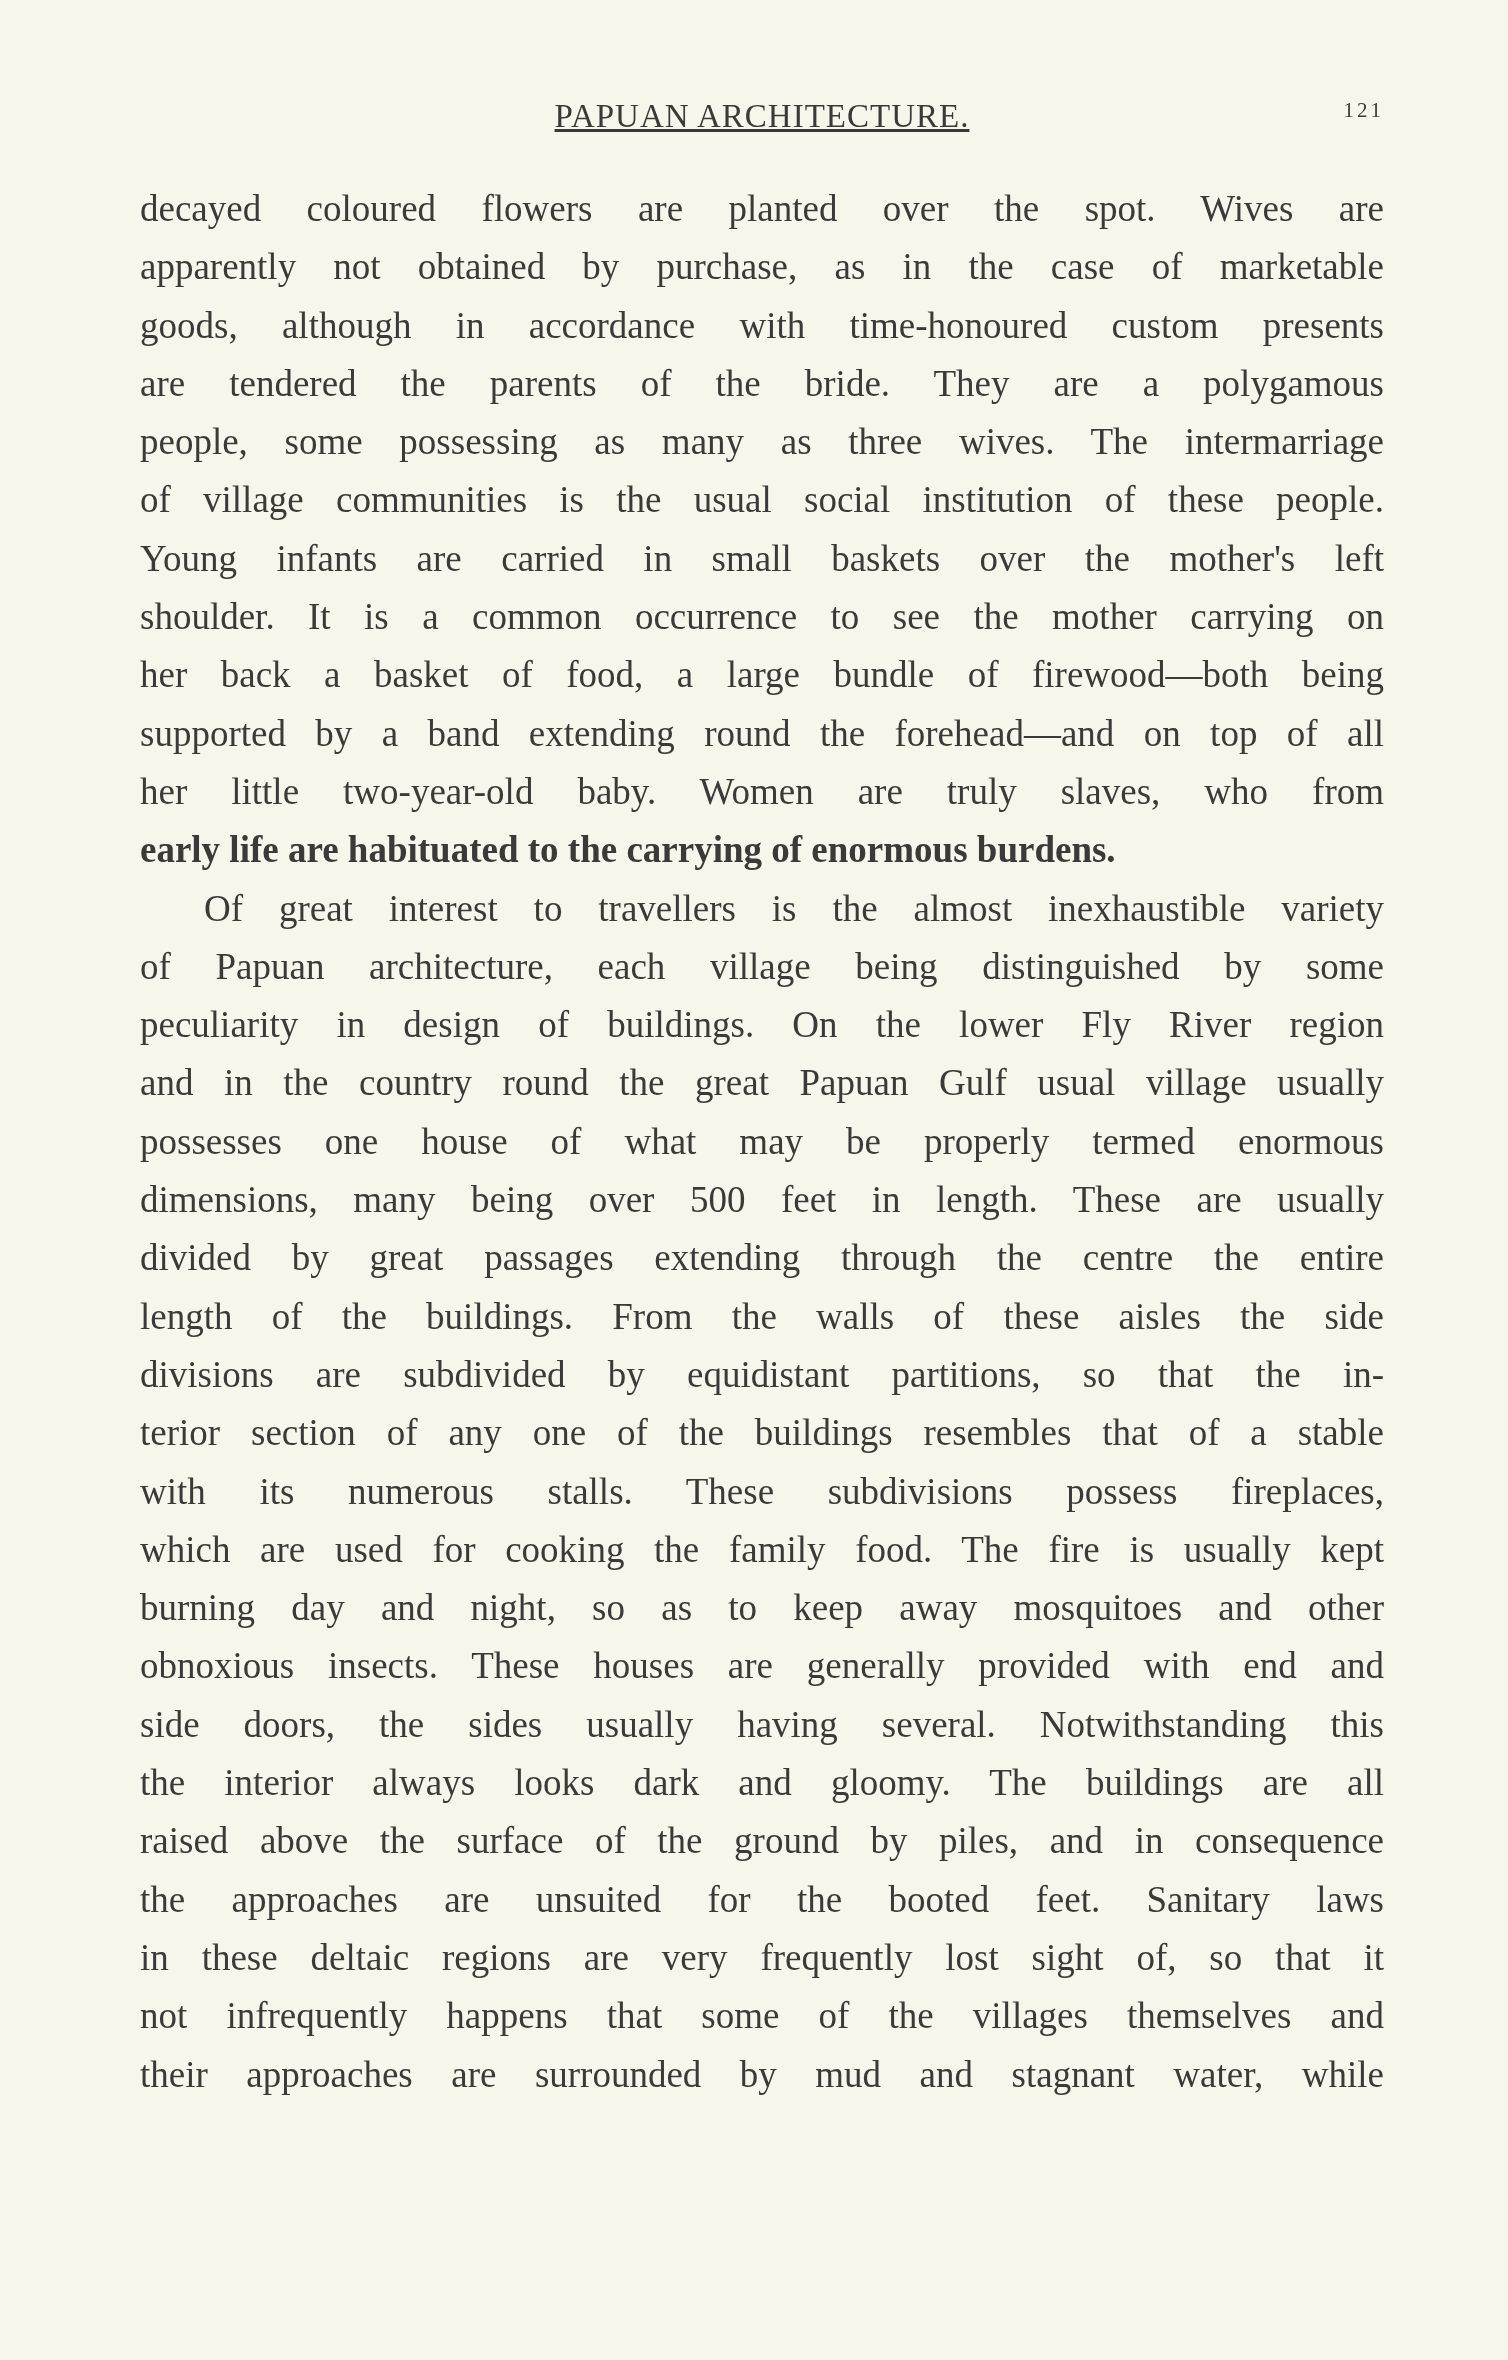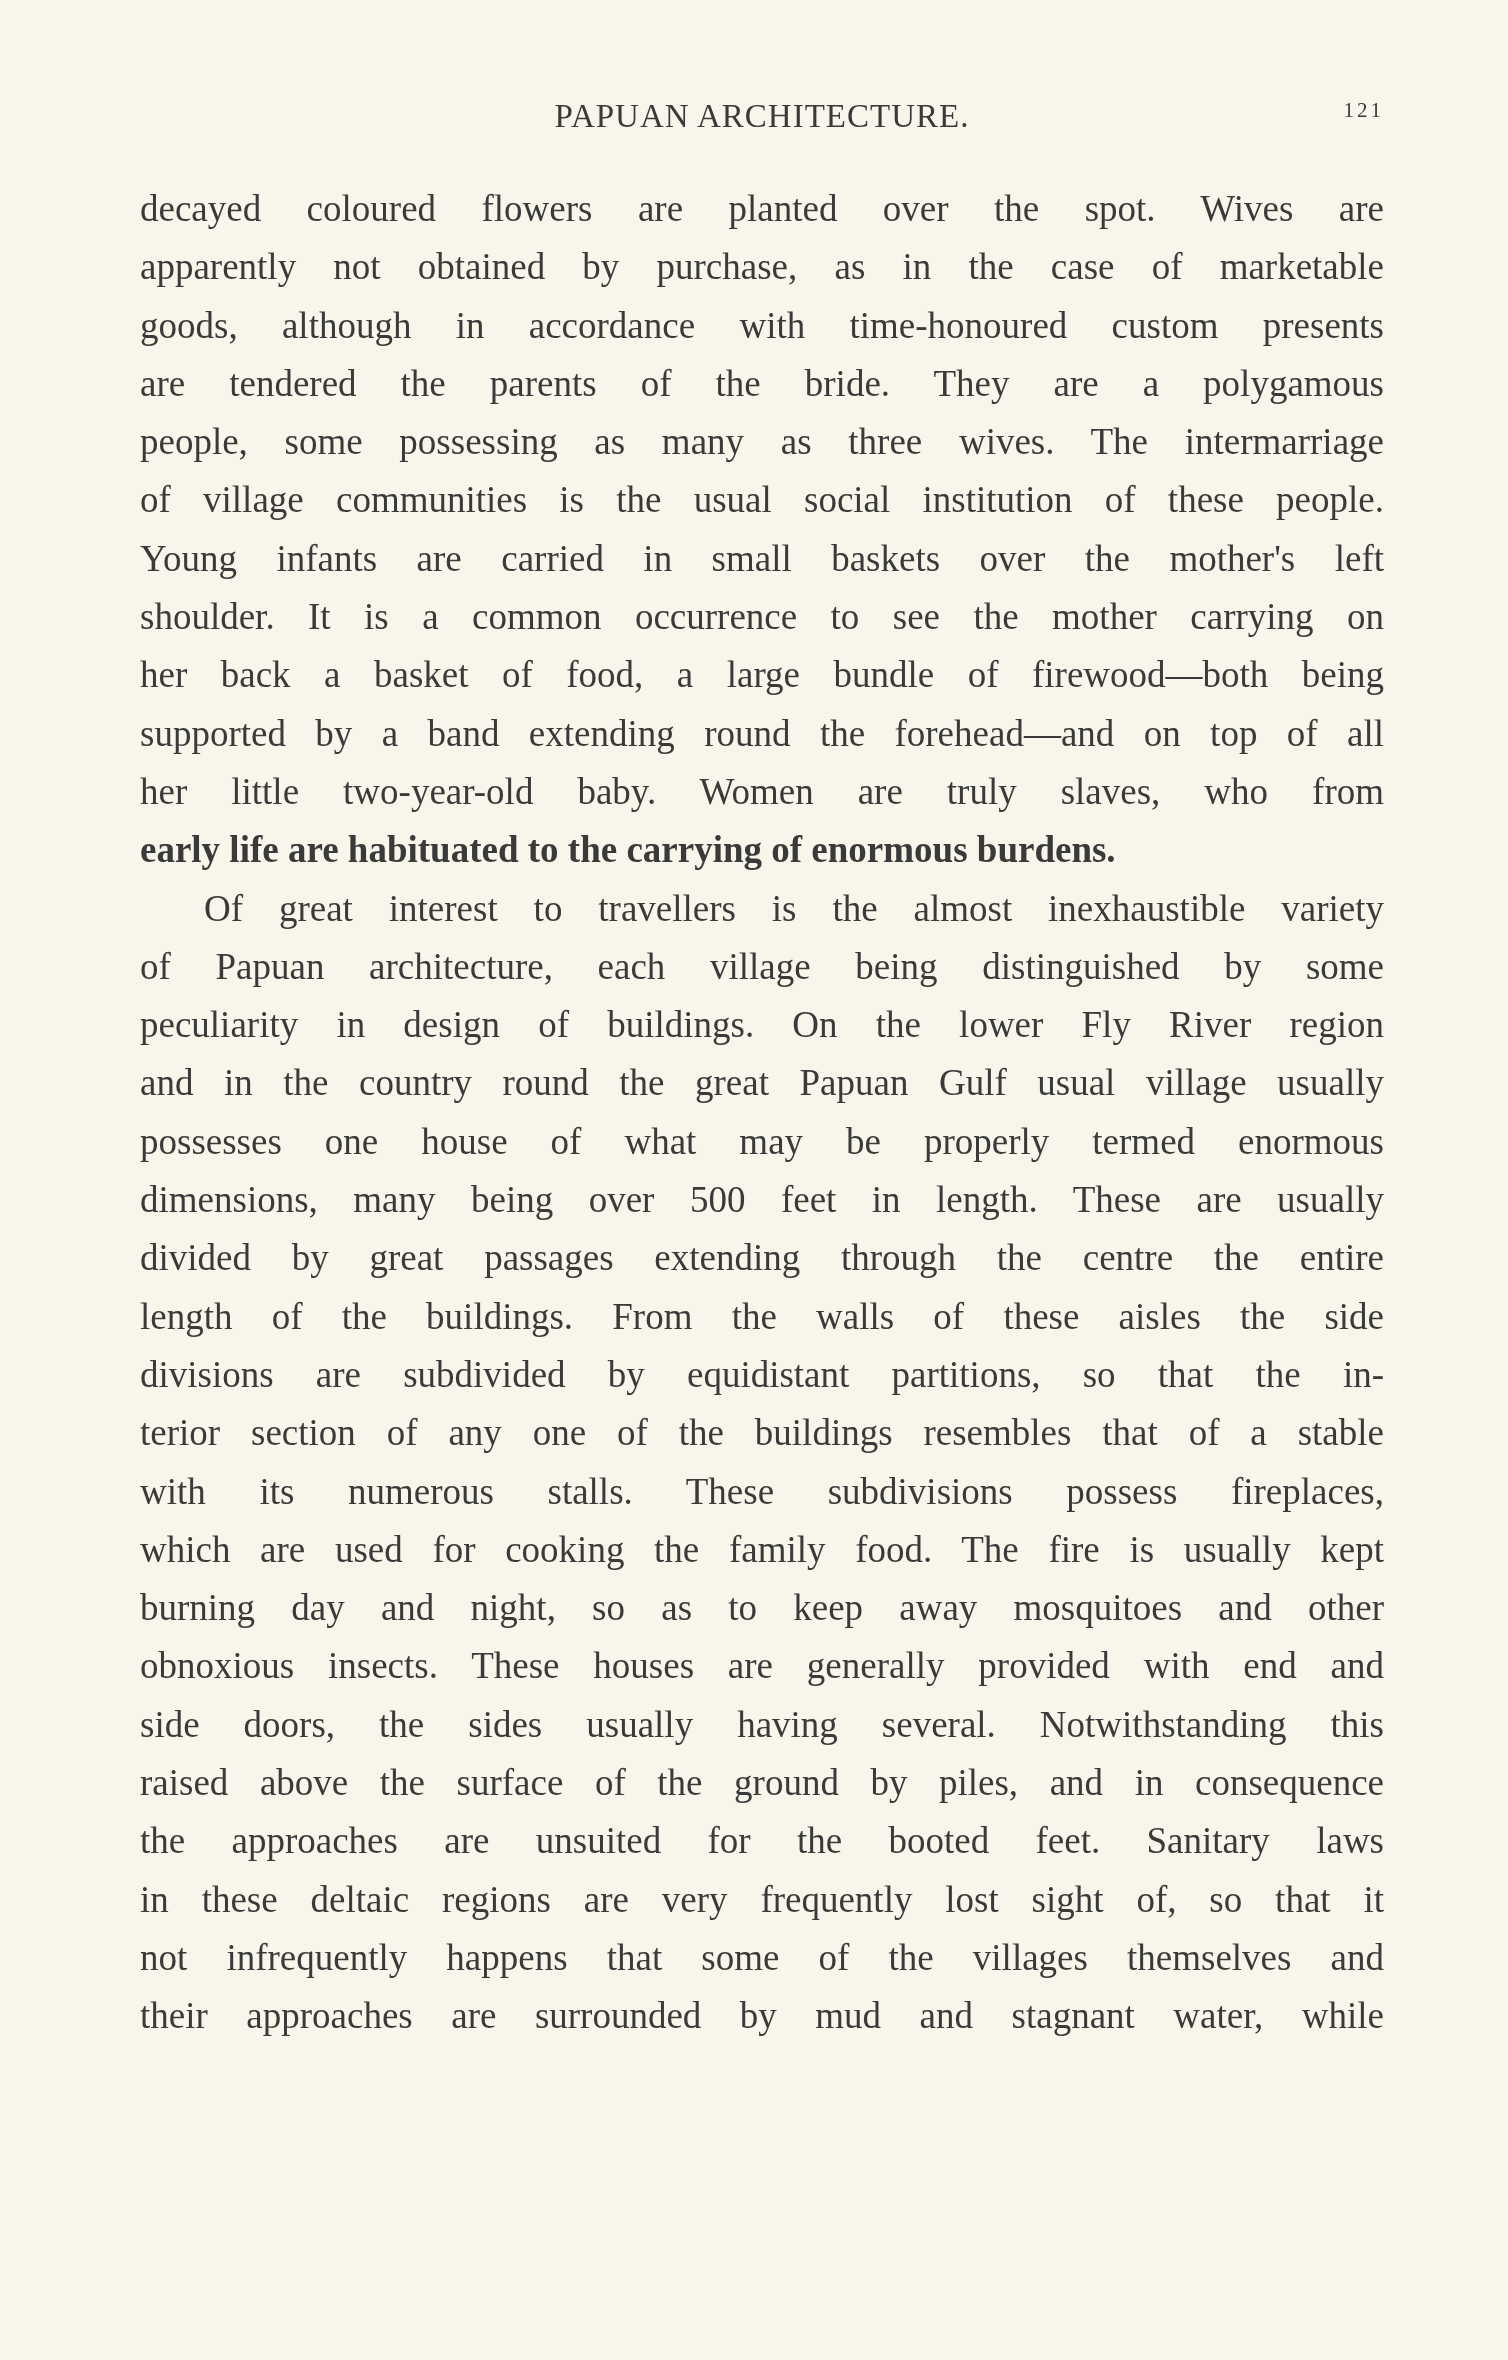--- a/index.html
+++ b/index.html
@@ -4,21 +4,21 @@
 <style>
   html, body { margin:0; padding:0; }
   body {
     width:1508px; height:2360px; background:#f8f6ea; position:relative; overflow:hidden;
     font-family:"Liberation Serif","DejaVu Serif",serif; color:#3a3a3a;
   }
   .header {
     position:absolute; top:98px; left:140px; width:1244px; height:44px;
     font-size:33px; letter-spacing:1px;
   }
-  .running-title { position:absolute; left:0; right:0; text-align:center; top:0; }
+  .running-title { position:absolute; left:0; right:0; text-align:center; top:0;text-decoration:underline; }
   .page-number { position:absolute; right:0; top:0; font-size:21px; letter-spacing:3px; }
   .body-text {
     position:absolute; top:180px; left:140px; width:1244px;
     font-size:37px; line-height:58.3px;
   }
   .line {
     display:block; height:58.3px; white-space:nowrap; overflow:visible;
     text-align:justify; text-align-last:justify;
   }
   .line.last { text-align-last:left;font-weight:bold; }
@@ -53,18 +53,19 @@
   <span class="line">dimensions, many being over 500 feet in length.  These are usually</span>
   <span class="line">divided by great passages extending through the centre the entire</span>
   <span class="line">length of the buildings.  From the walls of these aisles the side</span>
   <span class="line">divisions are subdivided by equidistant partitions, so that the in-</span>
   <span class="line">terior section of any one of the buildings resembles that of a stable</span>
   <span class="line">with its numerous stalls.  These subdivisions possess fireplaces,</span>
   <span class="line">which are used for cooking the family food.  The fire is usually kept</span>
   <span class="line">burning day and night, so as to keep away mosquitoes and other</span>
   <span class="line">obnoxious insects.  These houses are generally provided with end and</span>
   <span class="line">side doors, the sides usually having several.  Notwithstanding this</span>
+  <span class="line">the interior always looks dark and gloomy.  The buildings are all</span>
   <span class="line">raised above the surface of the ground by piles, and in consequence</span>
   <span class="line">the approaches are unsuited for the booted feet.  Sanitary laws</span>
   <span class="line">in these deltaic regions are very frequently lost sight of, so that it</span>
   <span class="line">not infrequently happens that some of the villages themselves and</span>
   <span class="line">their approaches are surrounded by mud and stagnant water, while</span>
 </div>
 
 </body></html>

